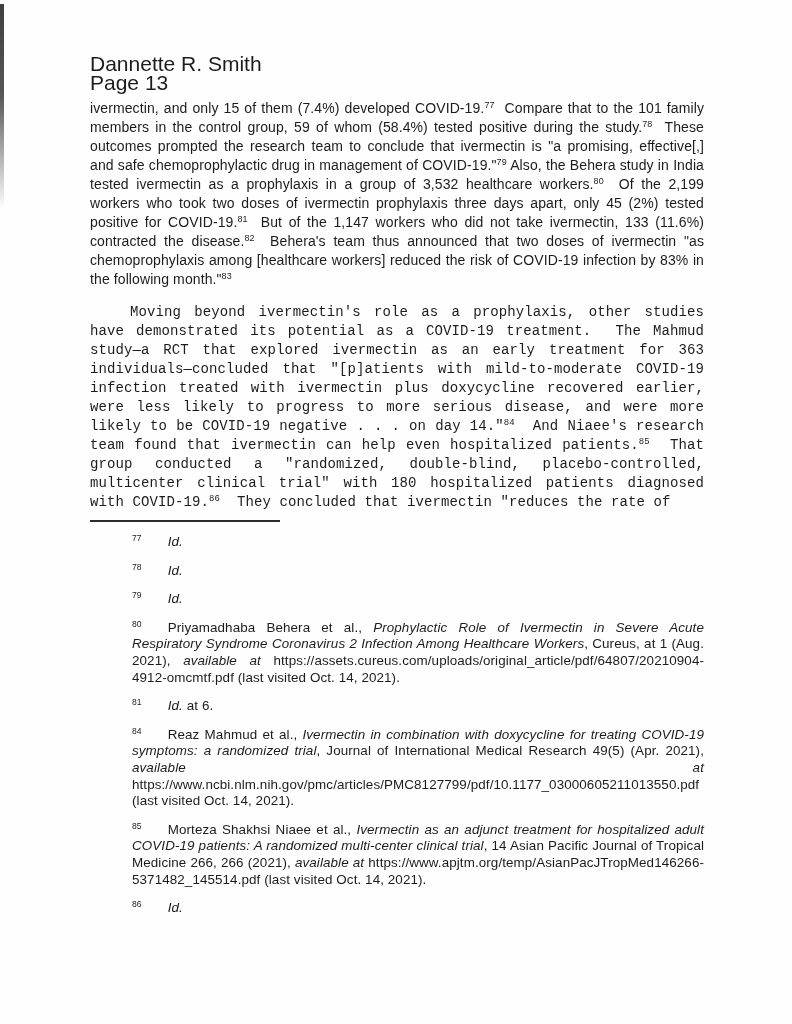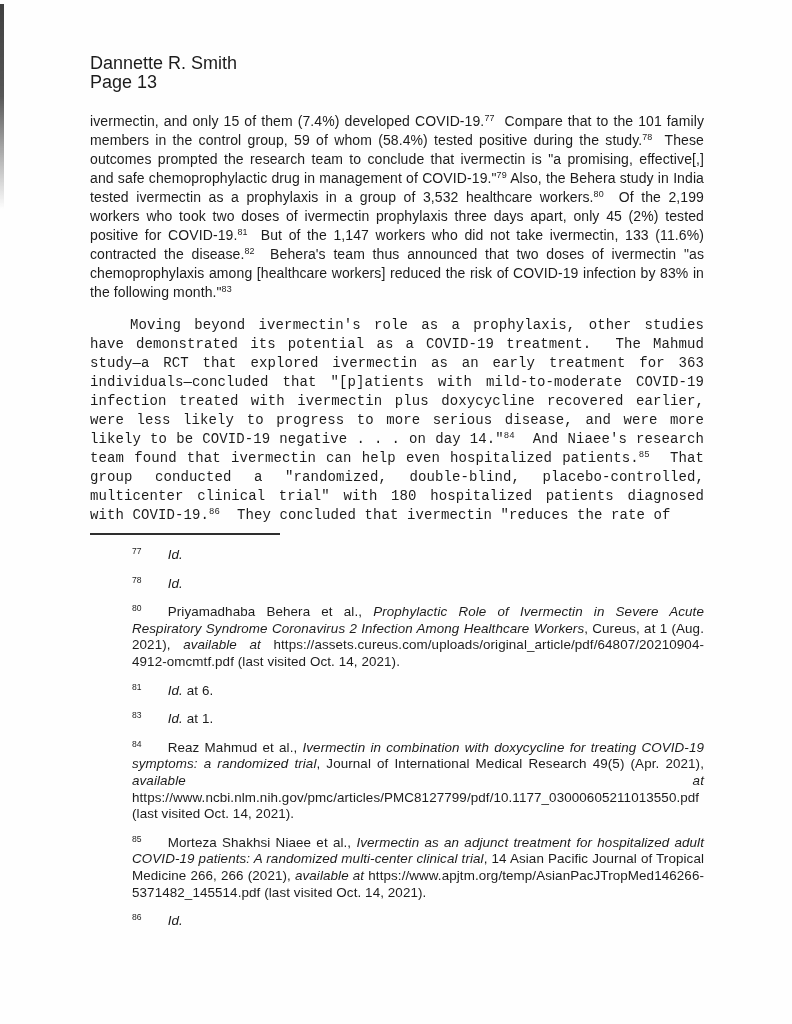--- a/index.html
+++ b/index.html
@@ -31,23 +31,23 @@
       rgba(140,140,140,0.0) 100%);
     filter: blur(0.4px);
   }
   .content {
     position: absolute;
     left: 90px;
     top: 54px;
     width: 614px;
   }
   .header {
-    font-size: 18px;
+    font-size: 21px;
     line-height: 19px;
-    margin-bottom: 20px;
+    margin-bottom: 7px;
   }
   .para {
     font-size: 14px;
     line-height: 19px;
     text-align: justify;
     letter-spacing: 0.1px;
   }
   .para.indent {
     text-indent: 40px;
     margin-top: 14px;
@@ -92,21 +92,21 @@
       <div>Page 13</div>
     </div>
     <div id="paragraphs">
         <div class="para"><span>ivermectin, and only 15 of them (7.4%) developed COVID-19.</span><sup>77</sup><span>&nbsp; Compare that to the 101 family members in the control group, 59 of whom (58.4%) tested positive during the study.</span><sup>78</sup><span>&nbsp; These outcomes prompted the research team to conclude that ivermectin is "a promising, effective[,] and safe chemoprophylactic drug in management of COVID-19."</span><sup>79</sup><span> Also, the Behera study in India tested ivermectin as a prophylaxis in a group of 3,532 healthcare workers.</span><sup>80</sup><span>&nbsp; Of the 2,199 workers who took two doses of ivermectin prophylaxis three days apart, only 45 (2%) tested positive for COVID-19.</span><sup>81</sup><span>&nbsp; But of the 1,147 workers who did not take ivermectin, 133 (11.6%) contracted the disease.</span><sup>82</sup><span>&nbsp; Behera's team thus announced that two doses of ivermectin "as chemoprophylaxis among [healthcare workers] reduced the risk of COVID-19 infection by 83% in the following month."</span><sup>83</sup></div>
         <div class="para indent"><span>Moving beyond ivermectin's role as a prophylaxis, other studies have demonstrated its potential as a COVID-19 treatment.&nbsp; The Mahmud study—a RCT that explored ivermectin as an early treatment for 363 individuals—concluded that "[p]atients with mild-to-moderate COVID-19 infection treated with ivermectin plus doxycycline recovered earlier, were less likely to progress to more serious disease, and were more likely to be COVID-19 negative . . . on day 14."</span><sup>84</sup><span>&nbsp; And Niaee's research team found that ivermectin can help even hospitalized patients.</span><sup>85</sup><span>&nbsp; That group conducted a "randomized, double-blind, placebo-controlled, multicenter clinical trial" with 180 hospitalized patients diagnosed with COVID-19.</span><sup>86</sup><span>&nbsp; They concluded that ivermectin "reduces the rate of</span></div>
       </div>
     <hr class="fn-separator">
     <div id="footnotes">
         <div class="footnote"><sup>77</sup><span class="fn-tab"></span><span class="it">Id.</span></div>
         <div class="footnote"><sup>78</sup><span class="fn-tab"></span><span class="it">Id.</span></div>
+        <div class="footnote"><sup>79</sup><span class="fn-tab"></span><span class="it">Id.</span></div>
         <div class="footnote"><sup>80</sup><span class="fn-tab"></span><span>Priyamadhaba Behera et al., </span><span class="it">Prophylactic Role of Ivermectin in Severe Acute Respiratory Syndrome Coronavirus 2 Infection Among Healthcare Workers</span><span>, Cureus, at 1 (Aug. 2021), </span><span class="it">available at</span><span> </span><span class="lnk">https://assets.cureus.com/uploads/original_article/pdf/64807/20210904-4912-omcmtf.pdf</span><span> (last visited Oct. 14, 2021).</span></div>
         <div class="footnote"><sup>81</sup><span class="fn-tab"></span><span class="it">Id.</span><span> at 6.</span></div>
-        <div class="footnote"><sup>83</sup><span class="fn-tab"></span><span class="it">Id.</span><span> at 1.</span></div>
         <div class="footnote"><sup>84</sup><span class="fn-tab"></span><span>Reaz Mahmud et al., </span><span class="it">Ivermectin in combination with doxycycline for treating COVID-19 symptoms: a randomized trial</span><span>, Journal of International Medical Research 49(5) (Apr. 2021), </span><span class="it">available at</span><span> </span><span class="lnk">https://www.ncbi.nlm.nih.gov/pmc/articles/PMC8127799/pdf/10.1177_03000605211013550.pdf</span><span> (last visited Oct. 14, 2021).</span></div>
         <div class="footnote"><sup>85</sup><span class="fn-tab"></span><span>Morteza Shakhsi Niaee et al., </span><span class="it">Ivermectin as an adjunct treatment for hospitalized adult COVID-19 patients: A randomized multi-center clinical trial</span><span>, 14 Asian Pacific Journal of Tropical Medicine 266, 266 (2021), </span><span class="it">available at</span><span> </span><span class="lnk">https://www.apjtm.org/temp/AsianPacJTropMed146266-5371482_145514.pdf</span><span> (last visited Oct. 14, 2021).</span></div>
         <div class="footnote"><sup>86</sup><span class="fn-tab"></span><span class="it">Id.</span></div>
       </div>
   </div>
 </div>
 
 </body></html>

